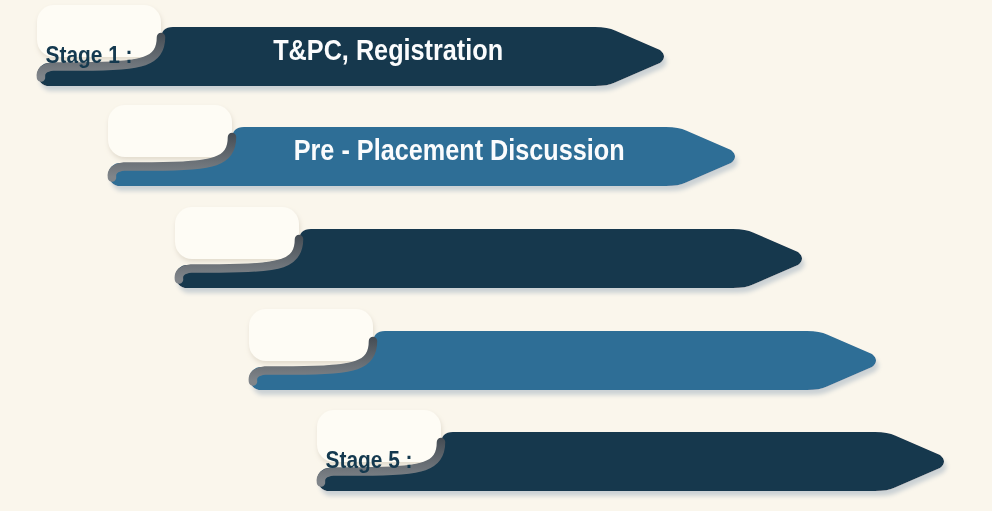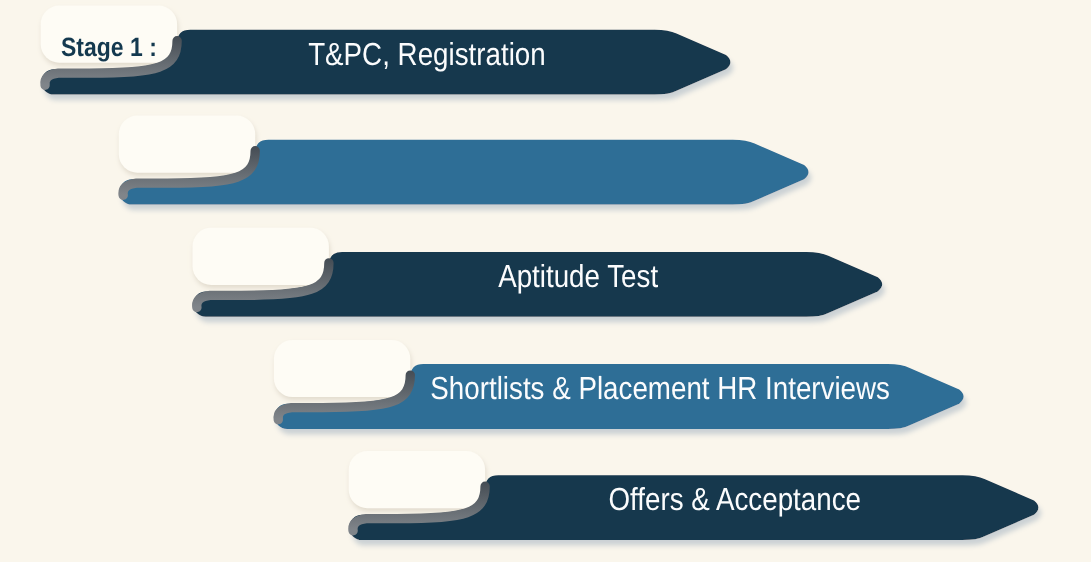--- a/index.html
+++ b/index.html
@@ -12,32 +12,32 @@
     position:absolute;width:648px;height:92px;
   }
   .stage svg{position:absolute;left:0;top:0;overflow:visible;}
   .stage-1{left:35px;top:5px;}
   .stage-2{left:106px;top:105px;}
   .stage-3{left:173px;top:207px;}
   .stage-4{left:247px;top:309px;}
   .stage-5{left:315px;top:410px;}
 
   .stage-label{
-    position:absolute;left:4px;top:26px;width:120px;
-    text-align:center;
+    position:absolute;left:4px;top:37px;width:120px;
+    text-align:left;
     font-weight:bold;font-size:24px;line-height:26px;
     color:#14394f;
     white-space:nowrap;
   }
   .stage-label span{display:inline-block;transform:scaleX(.87);}
 
   .stage-title{
     position:absolute;left:122px;top:22px;width:462px;height:47px;
     display:flex;align-items:center;justify-content:center;
-    font-weight:normal;font-size:29px;
+    font-weight:bold;font-size:29px;
     color:#fbfcfd;
     white-space:nowrap;
   }
   .stage-title span{display:inline-block;transform:scaleX(.87);}
 
   .tab{fill:#fefcf5;filter:url(#tabShadow);}
   .ribbon{filter:url(#ribbonShadow);}
   .band{fill:none;stroke:url(#bandGrad);stroke-width:8.5;stroke-linecap:round;}
 </style>
 </head>
@@ -69,46 +69,41 @@
       <span>T&amp;PC, Registration</span>
     </div>
 </div>
 
 <div class="stage stage-2">
   <svg width="648" height="92" viewBox="0 0 648 92">
     <rect class="tab" x="2" y="0" width="124" height="52" rx="17"></rect>
     <path class="ribbon" d="M 14,58 H 44 C 104,58 126,52 126,34 Q 126,22 138,22 H 560 Q 573,22 580,25.5 L 625,45 Q 633,51.5 625,58 L 580,77.5 Q 573,81 560,81 H 14 A 11.5 11.5 0 0 1 14 58 Z" fill="#2e6e96"></path>
     <path class="band" d="M 6,72.5 Q 4.5,63 18,61.5 H 46 C 108,61.5 126,57 126,32"></path>
   </svg>
+  <div class="stage-title">
+      <span>Pre - Placement Discussion</span>
+    </div>
 </div>
 
 <div class="stage stage-3">
   <svg width="648" height="92" viewBox="0 0 648 92">
     <rect class="tab" x="2" y="0" width="124" height="52" rx="17"></rect>
     <path class="ribbon" d="M 14,58 H 44 C 104,58 126,52 126,34 Q 126,22 138,22 H 560 Q 573,22 580,25.5 L 625,45 Q 633,51.5 625,58 L 580,77.5 Q 573,81 560,81 H 14 A 11.5 11.5 0 0 1 14 58 Z" fill="#15374e"></path>
     <path class="band" d="M 6,72.5 Q 4.5,63 18,61.5 H 46 C 108,61.5 126,57 126,32"></path>
   </svg>
-  <div class="stage-title">
-      <span>Aptitude Test</span>
-    </div>
 </div>
 
 <div class="stage stage-4">
   <svg width="648" height="92" viewBox="0 0 648 92">
     <rect class="tab" x="2" y="0" width="124" height="52" rx="17"></rect>
     <path class="ribbon" d="M 14,58 H 44 C 104,58 126,52 126,34 Q 126,22 138,22 H 560 Q 573,22 580,25.5 L 625,45 Q 633,51.5 625,58 L 580,77.5 Q 573,81 560,81 H 14 A 11.5 11.5 0 0 1 14 58 Z" fill="#2e6e96"></path>
     <path class="band" d="M 6,72.5 Q 4.5,63 18,61.5 H 46 C 108,61.5 126,57 126,32"></path>
   </svg>
-  <div class="stage-title">
-      <span>Shortlists &amp; Placement HR Interviews</span>
-    </div>
 </div>
 
 <div class="stage stage-5">
   <svg width="648" height="92" viewBox="0 0 648 92">
     <rect class="tab" x="2" y="0" width="124" height="52" rx="17"></rect>
     <path class="ribbon" d="M 14,58 H 44 C 104,58 126,52 126,34 Q 126,22 138,22 H 560 Q 573,22 580,25.5 L 625,45 Q 633,51.5 625,58 L 580,77.5 Q 573,81 560,81 H 14 A 11.5 11.5 0 0 1 14 58 Z" fill="#15374e"></path>
     <path class="band" d="M 6,72.5 Q 4.5,63 18,61.5 H 46 C 108,61.5 126,57 126,32"></path>
   </svg>
-  <div class="stage-title">
-      <span>Offers &amp; Acceptance</span>
-    </div>
+  <div class="stage-label"><span>Stage 5 :</span></div>
 </div>
 
 </body></html>

